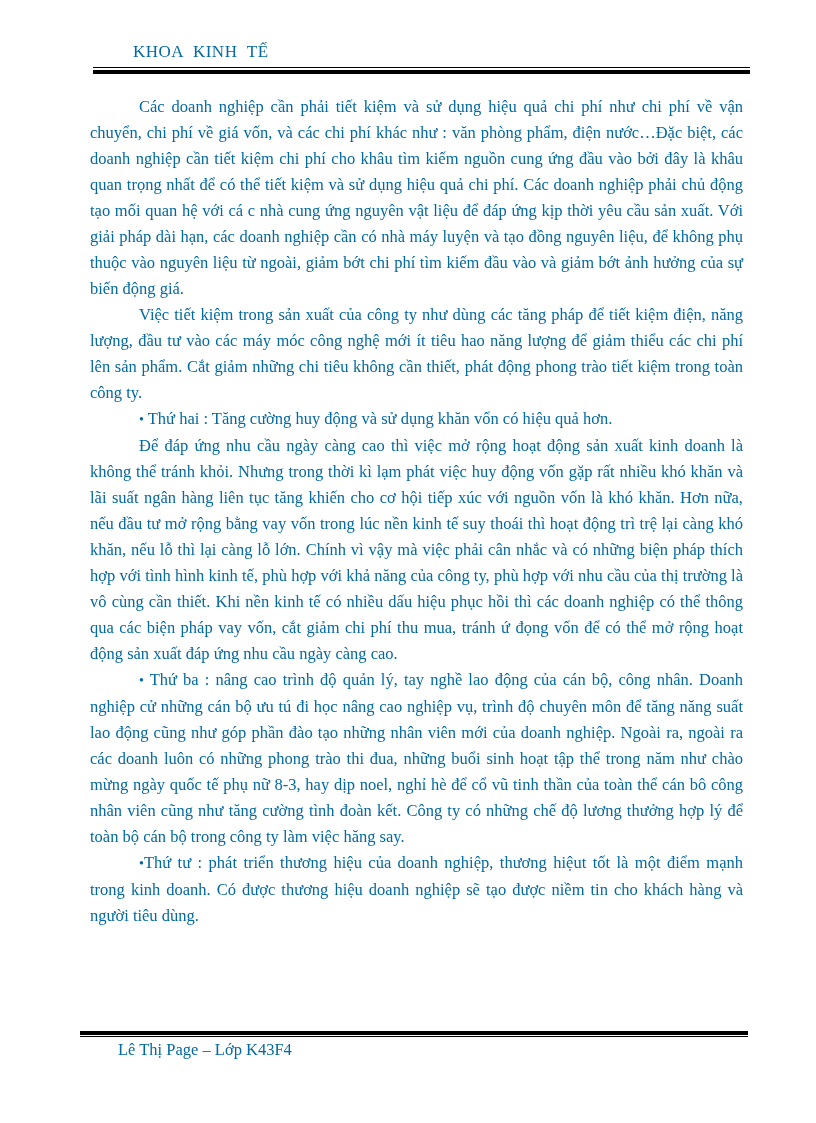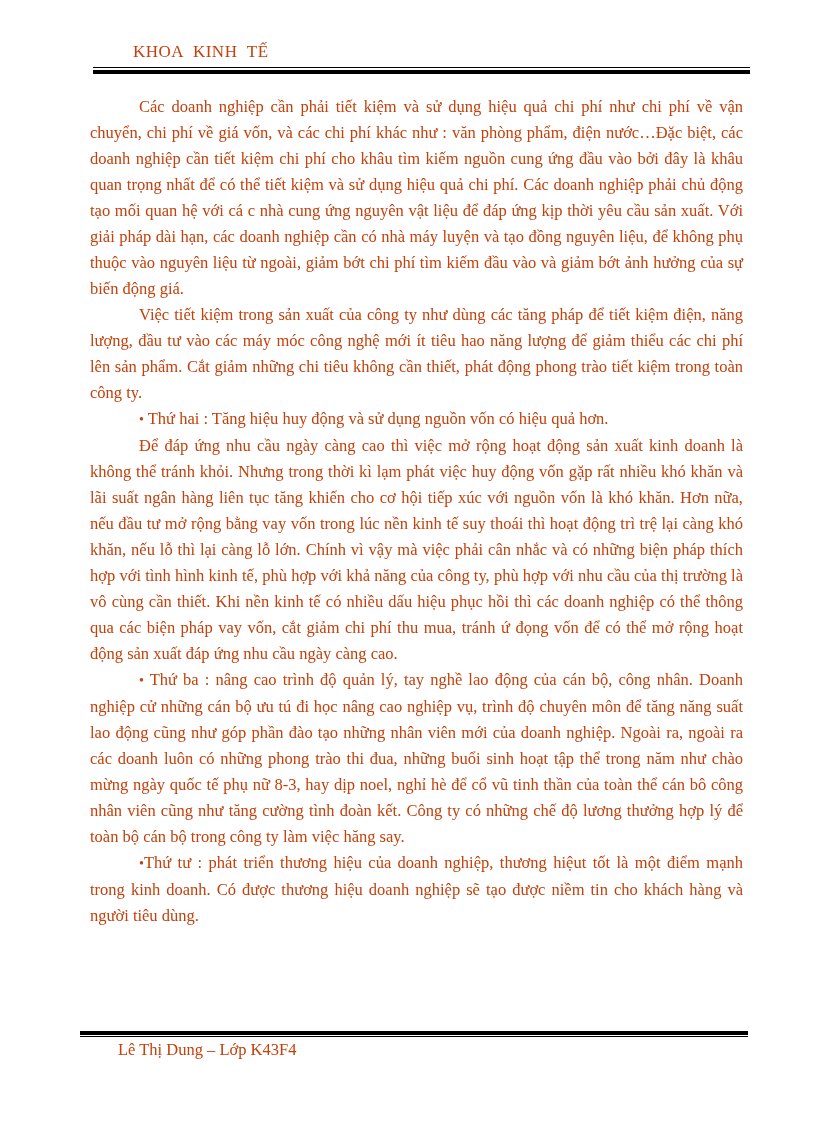--- a/index.html
+++ b/index.html
@@ -5,21 +5,21 @@
   html, body {
     margin: 0;
     padding: 0;
     background: #ffffff;
   }
   .page {
     position: relative;
     width: 816px;
     height: 1123px;
     background: #ffffff;
-    color: #c2410c;
+    color: #0369a1;
     font-family: "Liberation Serif", "DejaVu Serif", serif;
     overflow: hidden;
   }
 
   
   .header {
     position: absolute;
     top: 42px;
     left: 97px;
     width: 653px;
@@ -101,28 +101,28 @@
     <div class="header-rule"></div>
   </div>
 
   <div class="body-text">
 
     <p><span>Các doanh nghiệp cần phải tiết kiệm và sử dụng hiệu quả chi phí như chi phí về vận chuyển, chi phí về giá vốn, và các chi phí khác như : văn phòng phẩm, điện nước…Đặc biệt, các doanh nghiệp cần tiết kiệm chi phí cho khâu tìm kiếm nguồn cung ứng đầu vào bởi đây là khâu quan trọng nhất để có thể tiết kiệm và sử dụng hiệu quả chi phí. Các doanh nghiệp phải chủ động tạo mối quan hệ với cá c nhà cung ứng nguyên vật liệu để đáp ứng kịp thời yêu cầu sản xuất. Với giải pháp dài hạn, các doanh nghiệp cần có nhà máy luyện và tạo đồng nguyên liệu, để không phụ thuộc vào nguyên liệu từ ngoài, giảm bớt chi phí tìm kiếm đầu vào và giảm bớt ảnh hưởng của sự biến động giá.</span></p>
 
     <p><span>Việc tiết kiệm trong sản xuất của công ty như dùng các tăng pháp để tiết kiệm điện, năng lượng, đầu tư vào các máy móc công nghệ mới ít tiêu hao năng lượng để giảm thiểu các chi phí lên sản phẩm. Cắt giảm những chi tiêu không cần thiết, phát động phong trào tiết kiệm trong toàn công ty.</span></p>
 
 
-    <p><span class="bullet-marker">•</span> <span class="lead italic">Thứ hai :</span> <span>Tăng hiệu huy động và sử dụng nguồn vốn có hiệu quả hơn.</span></p>
+    <p><span class="bullet-marker">•</span> <span class="lead italic">Thứ hai :</span> <span>Tăng cường huy động và sử dụng khăn vốn có hiệu quả hơn.</span></p>
 
     <p><span>Để đáp ứng nhu cầu ngày càng cao thì việc mở rộng hoạt động sản xuất kinh doanh là không thể tránh khỏi. Nhưng trong thời kì lạm phát việc huy động vốn gặp rất nhiều khó khăn và lãi suất ngân hàng liên tục tăng khiến cho cơ hội tiếp xúc với nguồn vốn là khó khăn. Hơn nữa, nếu đầu tư mở rộng bằng vay vốn trong lúc nền kinh tế suy thoái thì hoạt động trì trệ lại càng khó khăn, nếu lỗ thì lại càng lỗ lớn. Chính vì vậy mà việc phải cân nhắc và có những biện pháp thích hợp với tình hình kinh tế, phù hợp với khả năng của công ty, phù hợp với nhu cầu của thị trường là vô cùng cần thiết. Khi nền kinh tế có nhiều dấu hiệu phục hồi thì các doanh nghiệp có thể thông qua các biện pháp vay vốn, cắt giảm chi phí thu mua, tránh ứ đọng vốn để có thể mở rộng hoạt động sản xuất đáp ứng nhu cầu ngày càng cao.</span></p>
 
     <p><span class="bullet-marker">•</span> <span class="lead italic">Thứ ba :</span> <span>nâng cao trình độ quản lý, tay nghề lao động của cán bộ, công nhân. Doanh nghiệp cử những cán bộ ưu tú đi học nâng cao nghiệp vụ, trình độ chuyên môn để tăng năng suất lao động cũng như góp phần đào tạo những nhân viên mới của doanh nghiệp. Ngoài ra, ngoài ra các doanh luôn có những phong trào thi đua, những buổi sinh hoạt tập thể trong năm như chào mừng ngày quốc tế phụ nữ 8-3, hay dịp noel, nghỉ hè để cổ vũ tinh thần của toàn thể cán bô công nhân viên cũng như tăng cường tình đoàn kết. Công ty có những chế độ lương thưởng hợp lý để toàn bộ cán bộ trong công ty làm việc hăng say.</span></p>
 
     <p><span class="bullet-marker">•</span><span class="lead">Thứ tư :</span> <span>phát triển thương hiệu của doanh nghiệp, thương hiệut tốt là một điểm mạnh trong kinh doanh. Có được thương hiệu doanh nghiệp sẽ tạo được niềm tin cho khách hàng và người tiêu dùng.</span></p>
 
   </div>
 
   <div class="footer">
     <div class="footer-rule"></div>
-    <div class="footer-author">Lê Thị Dung – Lớp K43F4</div>
+    <div class="footer-author">Lê Thị Page – Lớp K43F4</div>
   </div>
 
 </div>
 
 </body></html>

